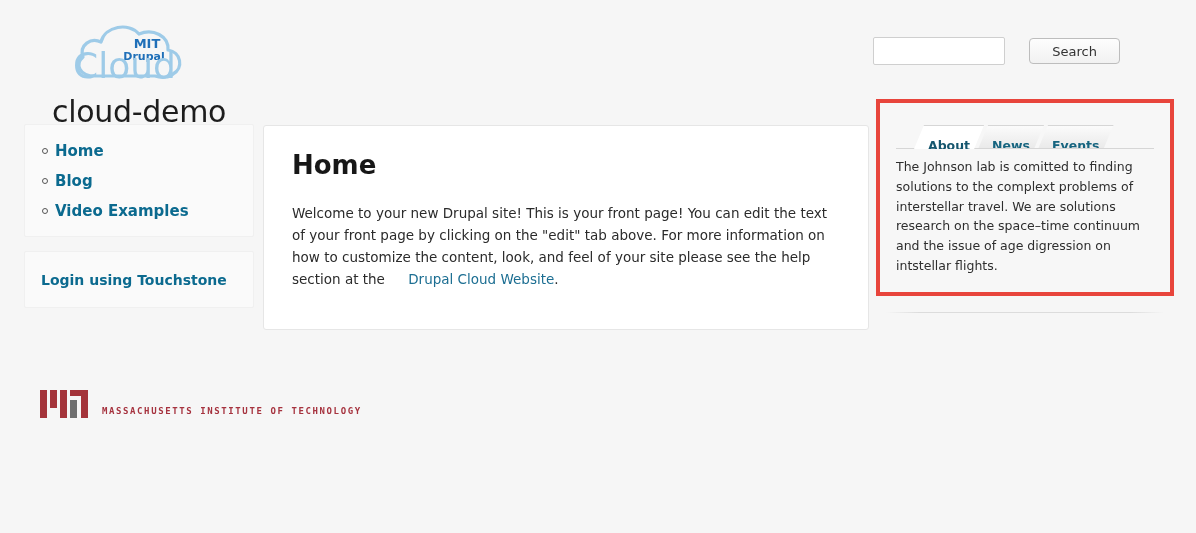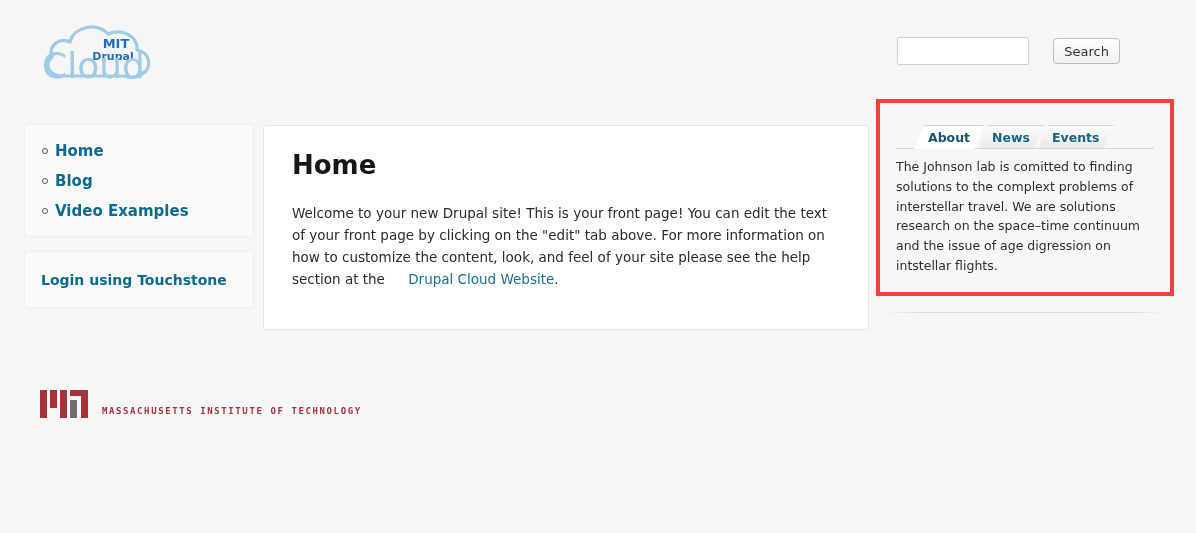--- a/index.html
+++ b/index.html
@@ -22,21 +22,21 @@
     margin-left: 18px; letter-spacing: -0.3px;
     font-family: "DejaVu Sans", sans-serif;
   }
   .search-area { position: absolute; right: 76px; top: 37px; display: flex; align-items: center; }
   .search-input {
     width: 132px; height: 28px; border: 1px solid #cfcfcf; background: #fff;
     border-radius: 2px; outline: none; font-size: 12px; padding: 0 6px;
     font-family: "DejaVu Sans", sans-serif; color: #333;
   }
   .search-button {
-    margin-left: 24px; height: 26px; padding: 0 10px;
+    margin-left: 24px; height: 26px; padding: 0 22px;
     border: 1px solid #bdbdbd; border-radius: 4px;
     background: linear-gradient(to bottom, #fdfdfd 0%, #f1f1f1 100%);
     font-size: 13px; color: #333; cursor: pointer;
     font-family: "DejaVu Sans", sans-serif;
   }
 
   
   .left-col { position: absolute; left: 24px; top: 124px; width: 230px; }
   .block {
     background: #fafafa; border: 1px solid #f0f0f0; border-radius: 2px;
@@ -78,21 +78,21 @@
   
   .right-col { position: absolute; left: 876px; top: 99px; width: 298px; }
   .highlight-box { border: 4px solid #e8453c; background: #f7f7f7; padding: 14px 16px 16px 16px; }
   .tabs { position: relative; display: flex; align-items: flex-end; height: 26px; margin: 6px 0 8px 0; }
   .tabs::after {
     content: ""; position: absolute; left: 0; right: 0; bottom: 0;
     height: 1px; background: #d6d6d6;
   }
   .tab {
     position: relative; height: 24px; line-height: 24px;
-    padding: 0 14px 0 14px; margin-right: -6px;
+    padding: 8px 14px 0 14px; margin-right: -6px;
     font-size: 12.5px; font-weight: 700; color: #16647f; white-space: nowrap;
     font-family: "DejaVu Sans", sans-serif; cursor: pointer;
     border-top: 1px solid #d6d6d6;
     -webkit-clip-path: polygon(10px 0, 100% 0, calc(100% - 10px) 100%, 0 100%);
     clip-path: polygon(10px 0, 100% 0, calc(100% - 10px) 100%, 0 100%);
     background: linear-gradient(to bottom, #fbfbfb 0%, #e9e9e9 100%);
   }
   .tab.active { background: #ffffff; color: #15566e; z-index: 3; }
   .tab.spacer-left { margin-left: 18px; }
   .tab-text { position: relative; z-index: 2; }
@@ -127,20 +127,21 @@
 
     <div class="brand">
       <div class="cloud-logo">
         <svg width="130" height="80" viewBox="0 0 130 80" xmlns="http://www.w3.org/2000/svg">
           <path d="M30 62 C14 62 10 50 18 43 C14 31 26 23 36 28 C40 12 64 8 74 20 C88 14 104 22 103 36 C116 38 119 54 108 60 C104 64 96 64 90 62 Z" fill="none" stroke="#9ecbe8" stroke-width="3.2" stroke-linejoin="round"></path>
           <text x="82" y="34" text-anchor="middle" font-family="DejaVu Sans, sans-serif" font-size="13" font-weight="700" fill="#1f6fb8">MIT</text>
           <text x="79" y="46" text-anchor="middle" font-family="DejaVu Sans, sans-serif" font-size="11" font-weight="700" fill="#1f6fb8">Drupal</text>
           <text x="8" y="64" font-family="DejaVu Sans, sans-serif" font-size="36" font-weight="400" fill="#9ecbe8">Cloud</text>
         </svg>
       </div>
+      <div class="site-title">cloud-demo</div>
     </div>
 
     <div class="search-area">
       <input class="search-input" type="text" value="" placeholder="" style="">
       <button class="search-button">Search</button>
     </div>
   </div>
 
   <div class="left-col">
     <div class="block nav-block">

